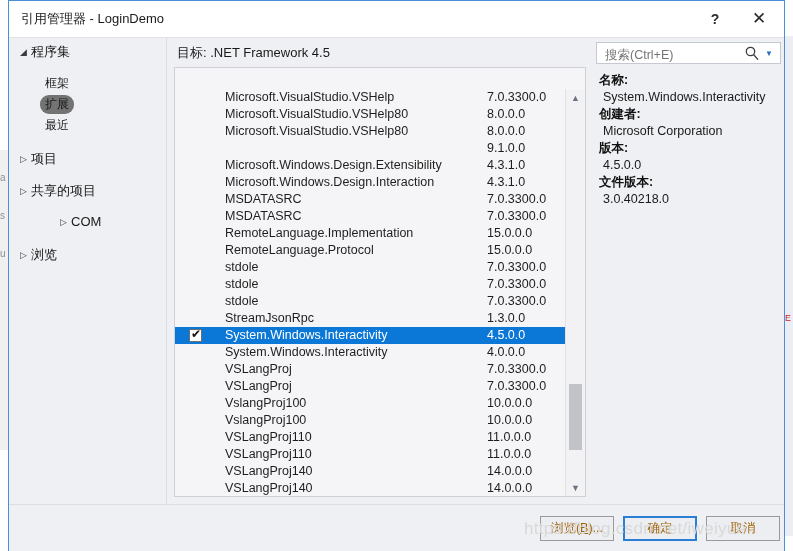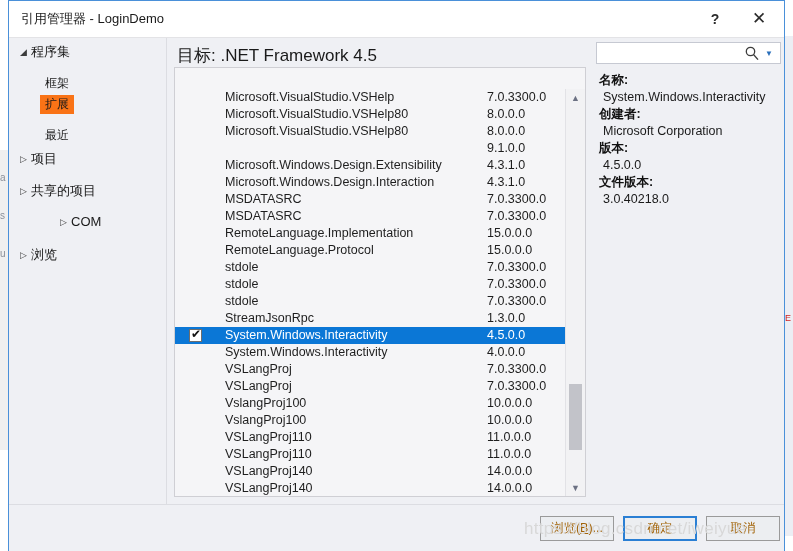--- a/index.html
+++ b/index.html
@@ -32,25 +32,25 @@
 
   
   #body{position:absolute;left:0;top:37px;width:775px;height:466px;}
 
   
   #sidebar{position:absolute;left:0;top:0;width:157px;height:466px;background:#eff0f4;
            border-right:1px solid #dcdde2;}
   .tree-root{position:absolute;left:7px;font-size:13px;color:#1a1a1a;white-space:nowrap;}
   .tw{display:inline-block;width:15px;color:#3c3c3c;font-size:9px;text-align:center;vertical-align:1px;}
   .tree-child{position:absolute;left:31px;font-size:12px;color:#1a1a1a;padding:1px 5px;}
-  .tree-child.sel{background:#f97316;}
+  .tree-child.sel{background:#737373;border-radius:9px;}
 
   
   #center{position:absolute;left:158px;top:0;width:425px;height:466px;background:#eff0f4;}
-  #target-label{position:absolute;left:10px;top:6px;font-size:17px;color:#1a1a1a;}
+  #target-label{position:absolute;left:10px;top:6px;font-size:13px;color:#1a1a1a;}
   #listwrap{position:absolute;left:7px;top:29px;width:412px;height:430px;background:#f5f5f7;
             border:1px solid #cfcfd4;box-sizing:border-box;overflow:hidden;}
   #lhead{position:absolute;left:0;top:0;width:100%;height:21px;background:#eff0f4;
          border-bottom:1px solid #cfcfd4;box-sizing:border-box;}
   .hcell{position:absolute;top:0;height:20px;line-height:20px;font-size:12.5px;color:#1a1a1a;
          box-sizing:border-box;}
   #hcheck{left:0;width:44px;border-right:1px solid #cfcfd4;}
   #hname{left:44px;width:262px;padding-left:6px;border-right:1px solid #cfcfd4;}
   #hver{left:306px;width:84px;padding-left:6px;border-right:1px solid #cfcfd4;}
   #hrest{left:390px;width:21px;}
@@ -133,21 +133,21 @@
       <div id="sidebar">
         <div class="tree-root" style="top:5px;">
           <span class="tw">◢</span><span>程序集</span>
         </div>
         <div class="tree-child" style="top:36px;">
           <span>框架</span>
         </div>
         <div class="tree-child sel" style="top:57px;">
           <span>扩展</span>
         </div>
-        <div class="tree-child" style="top:88px;">
+        <div class="tree-child" style="top:78px;">
           <span>最近</span>
         </div>
         <div class="tree-root" style="top:112px;">
           <span class="tw">▷</span><span>项目</span>
         </div>
         <div class="tree-root" style="top:144px;">
           <span class="tw">▷</span><span>共享的项目</span>
         </div>
         <div class="tree-root" style="top:176px;margin-left:40px;">
           <span class="tw">▷</span><span>COM</span>
@@ -266,20 +266,21 @@
           <div id="vscroll">
             <div class="sbtn" id="sb-up">▲</div>
             <div id="sb-thumb"></div>
             <div class="sbtn" id="sb-down">▼</div>
           </div>
         </div>
       </div>
 
       <div id="right">
         <div id="searchbox">
+          <input id="search-input" type="text" placeholder="搜索(Ctrl+E)" style="">
           <span id="search-icon">
             <svg width="16" height="16" viewBox="0 0 16 16">
               <circle cx="6.5" cy="6.5" r="4.2" fill="none" stroke="#3c3c3c" stroke-width="1.3"></circle>
               <line x1="9.6" y1="9.6" x2="14" y2="14.6" stroke="#3c3c3c" stroke-width="1.4"></line>
             </svg>
           </span>
           <span id="search-caret">▼</span>
         </div>
         <div id="details">
             <div class="dkey">名称:</div>

